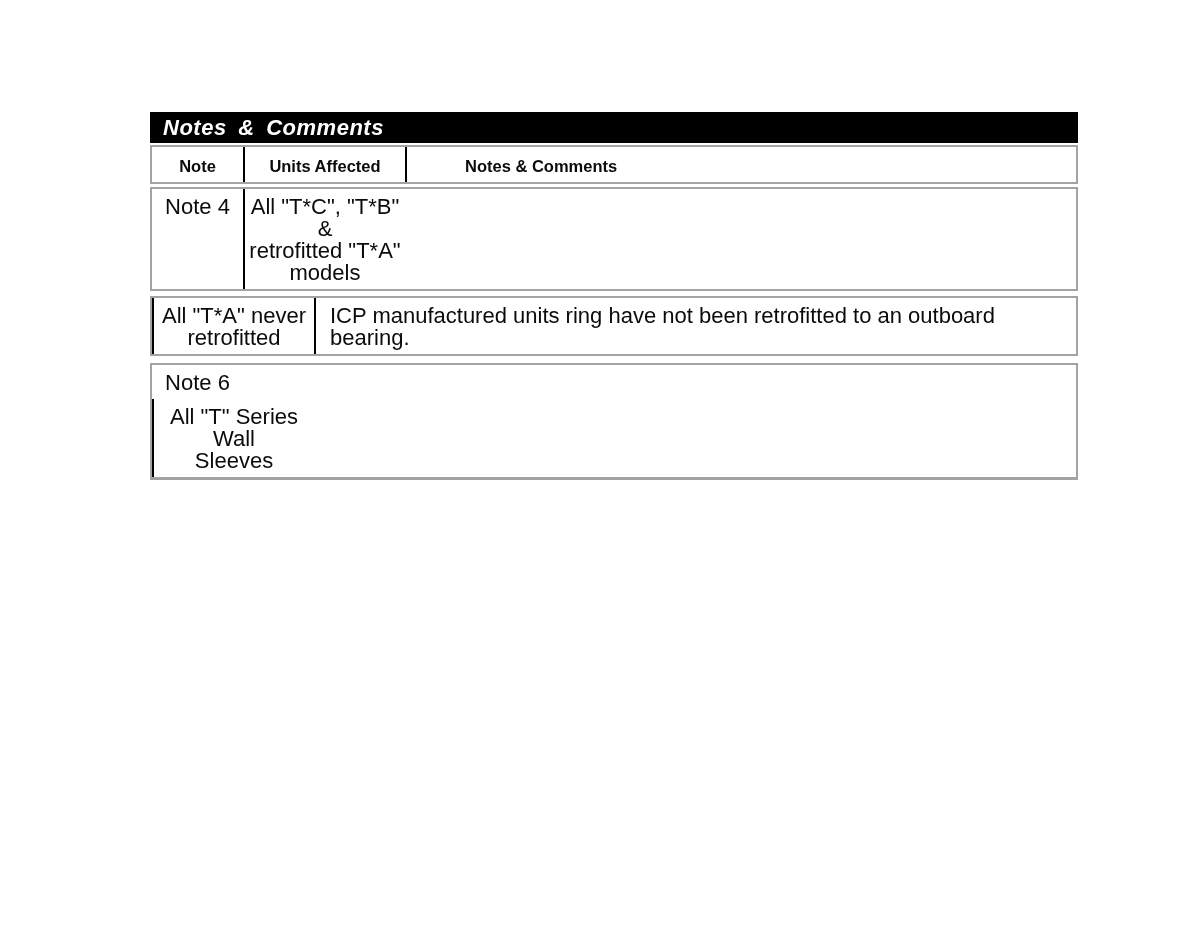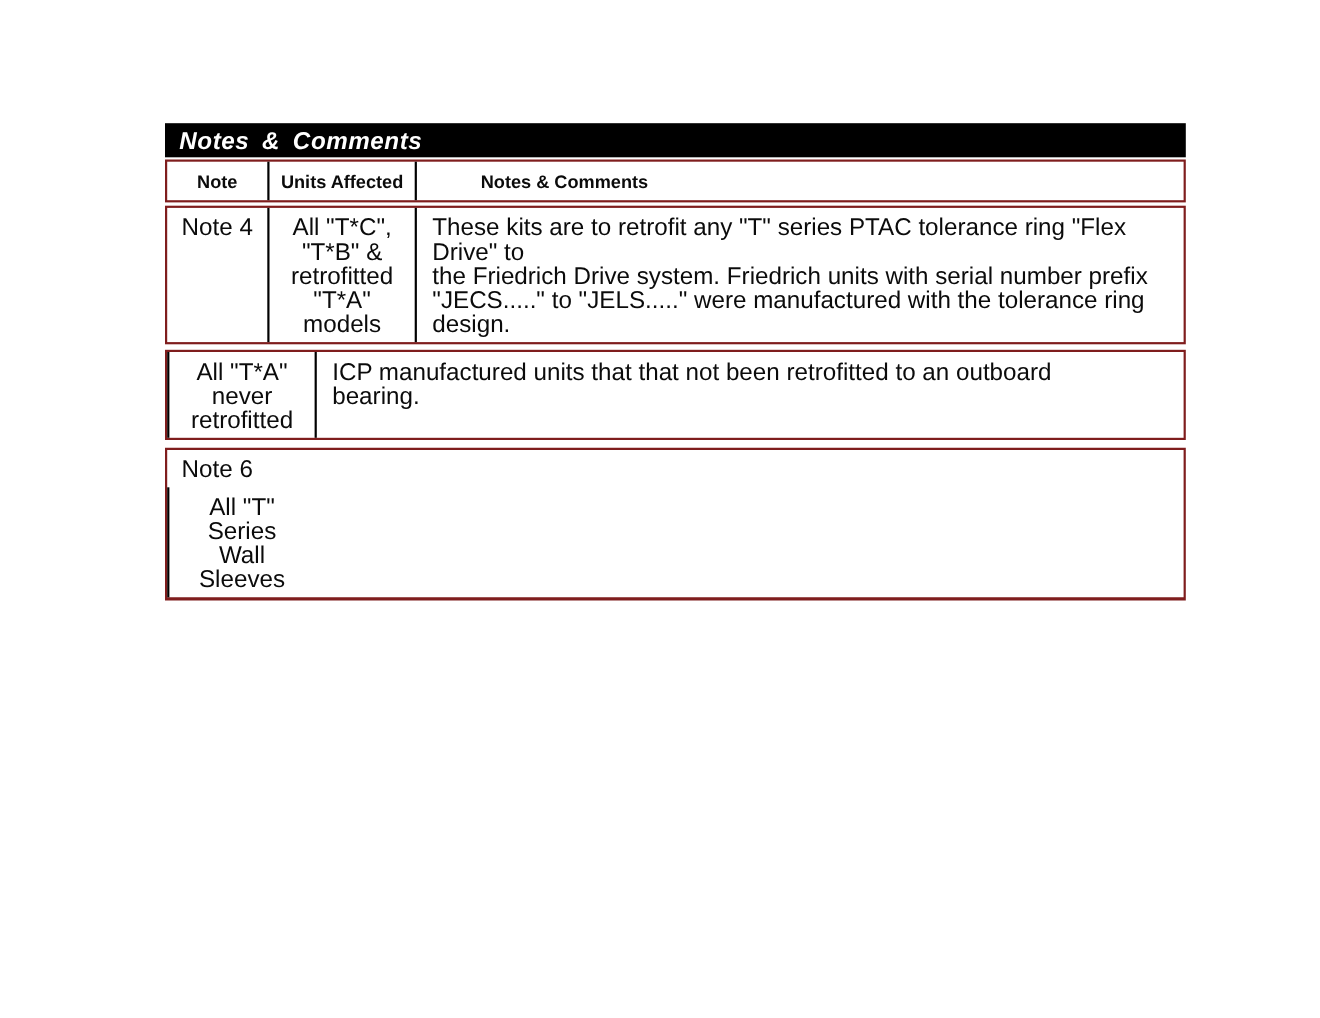--- a/index.html
+++ b/index.html
@@ -31,21 +31,21 @@
     padding-left: 13px;
     box-sizing: border-box;
     font-weight: bold;
     font-style: italic;
     font-size: 22px;
     letter-spacing: 0.5px;
     word-spacing: 5px;
   }
   .trow {
     display: flex;
-    border: 2px solid #7f1d1d;
+    border: 2px solid #a3a3a3;
     background: #ffffff;
     box-sizing: border-box;
   }
   .header-row {
     margin-top: 2px;
     min-height: 36px;
   }
   .row1 { margin-top: 3px; min-height: 74px; }
   .row2 { margin-top: 5px; min-height: 60px; }
   .row3 { margin-top: 7px; min-height: 79px; border-bottom-width: 3px; flex-direction: column; }
@@ -55,21 +55,21 @@
     line-height: 22px;
     padding-top: 7px;
     padding-bottom: 5px;
   }
   .note-col {
     width: 91px;
     text-align: center;
     flex-shrink: 0;
   }
   .units-col {
-    width: 134px;
+    width: 162px;
     text-align: center;
     border-left: 2px solid #000000;
     white-space: pre-line;
     flex-shrink: 0;
     padding-left: 4px;
     padding-right: 4px;
   }
   .comment-col {
     flex: 1;
     border-left: 2px solid #000000;
@@ -101,29 +101,26 @@
       <div class="cell note-col header-cell">Note</div>
       <div class="cell units-col header-cell">Units Affected</div>
       <div class="cell comment-col header-cell comment-header">Notes &amp; Comments</div>
     </div>
 
     <div class="trow row1">
       <div class="cell note-col">Note 4</div>
       <div class="cell units-col">All "T*C", "T*B" &amp;
 retrofitted "T*A"
 models</div>
-      <div class="cell comment-col">These kits are to retrofit any "T" series PTAC tolerance ring "Flex Drive" to
-the Friedrich Drive system. Friedrich units with serial number prefix
-"JECS....." to "JELS....." were manufactured with the tolerance ring design.</div>
     </div>
 
     <div class="trow row2">
       <div class="cell units-col">All "T*A" never
 retrofitted</div>
-      <div class="cell comment-col">ICP manufactured units that that not been retrofitted to an outboard
+      <div class="cell comment-col">ICP manufactured units ring have not been retrofitted to an outboard
 bearing.</div>
     </div>
 
     <div class="trow row3">
       <div class="cell note-col">Note 6</div>
       <div class="cell units-col">All "T" Series
 Wall
 Sleeves</div>
     </div>
 

